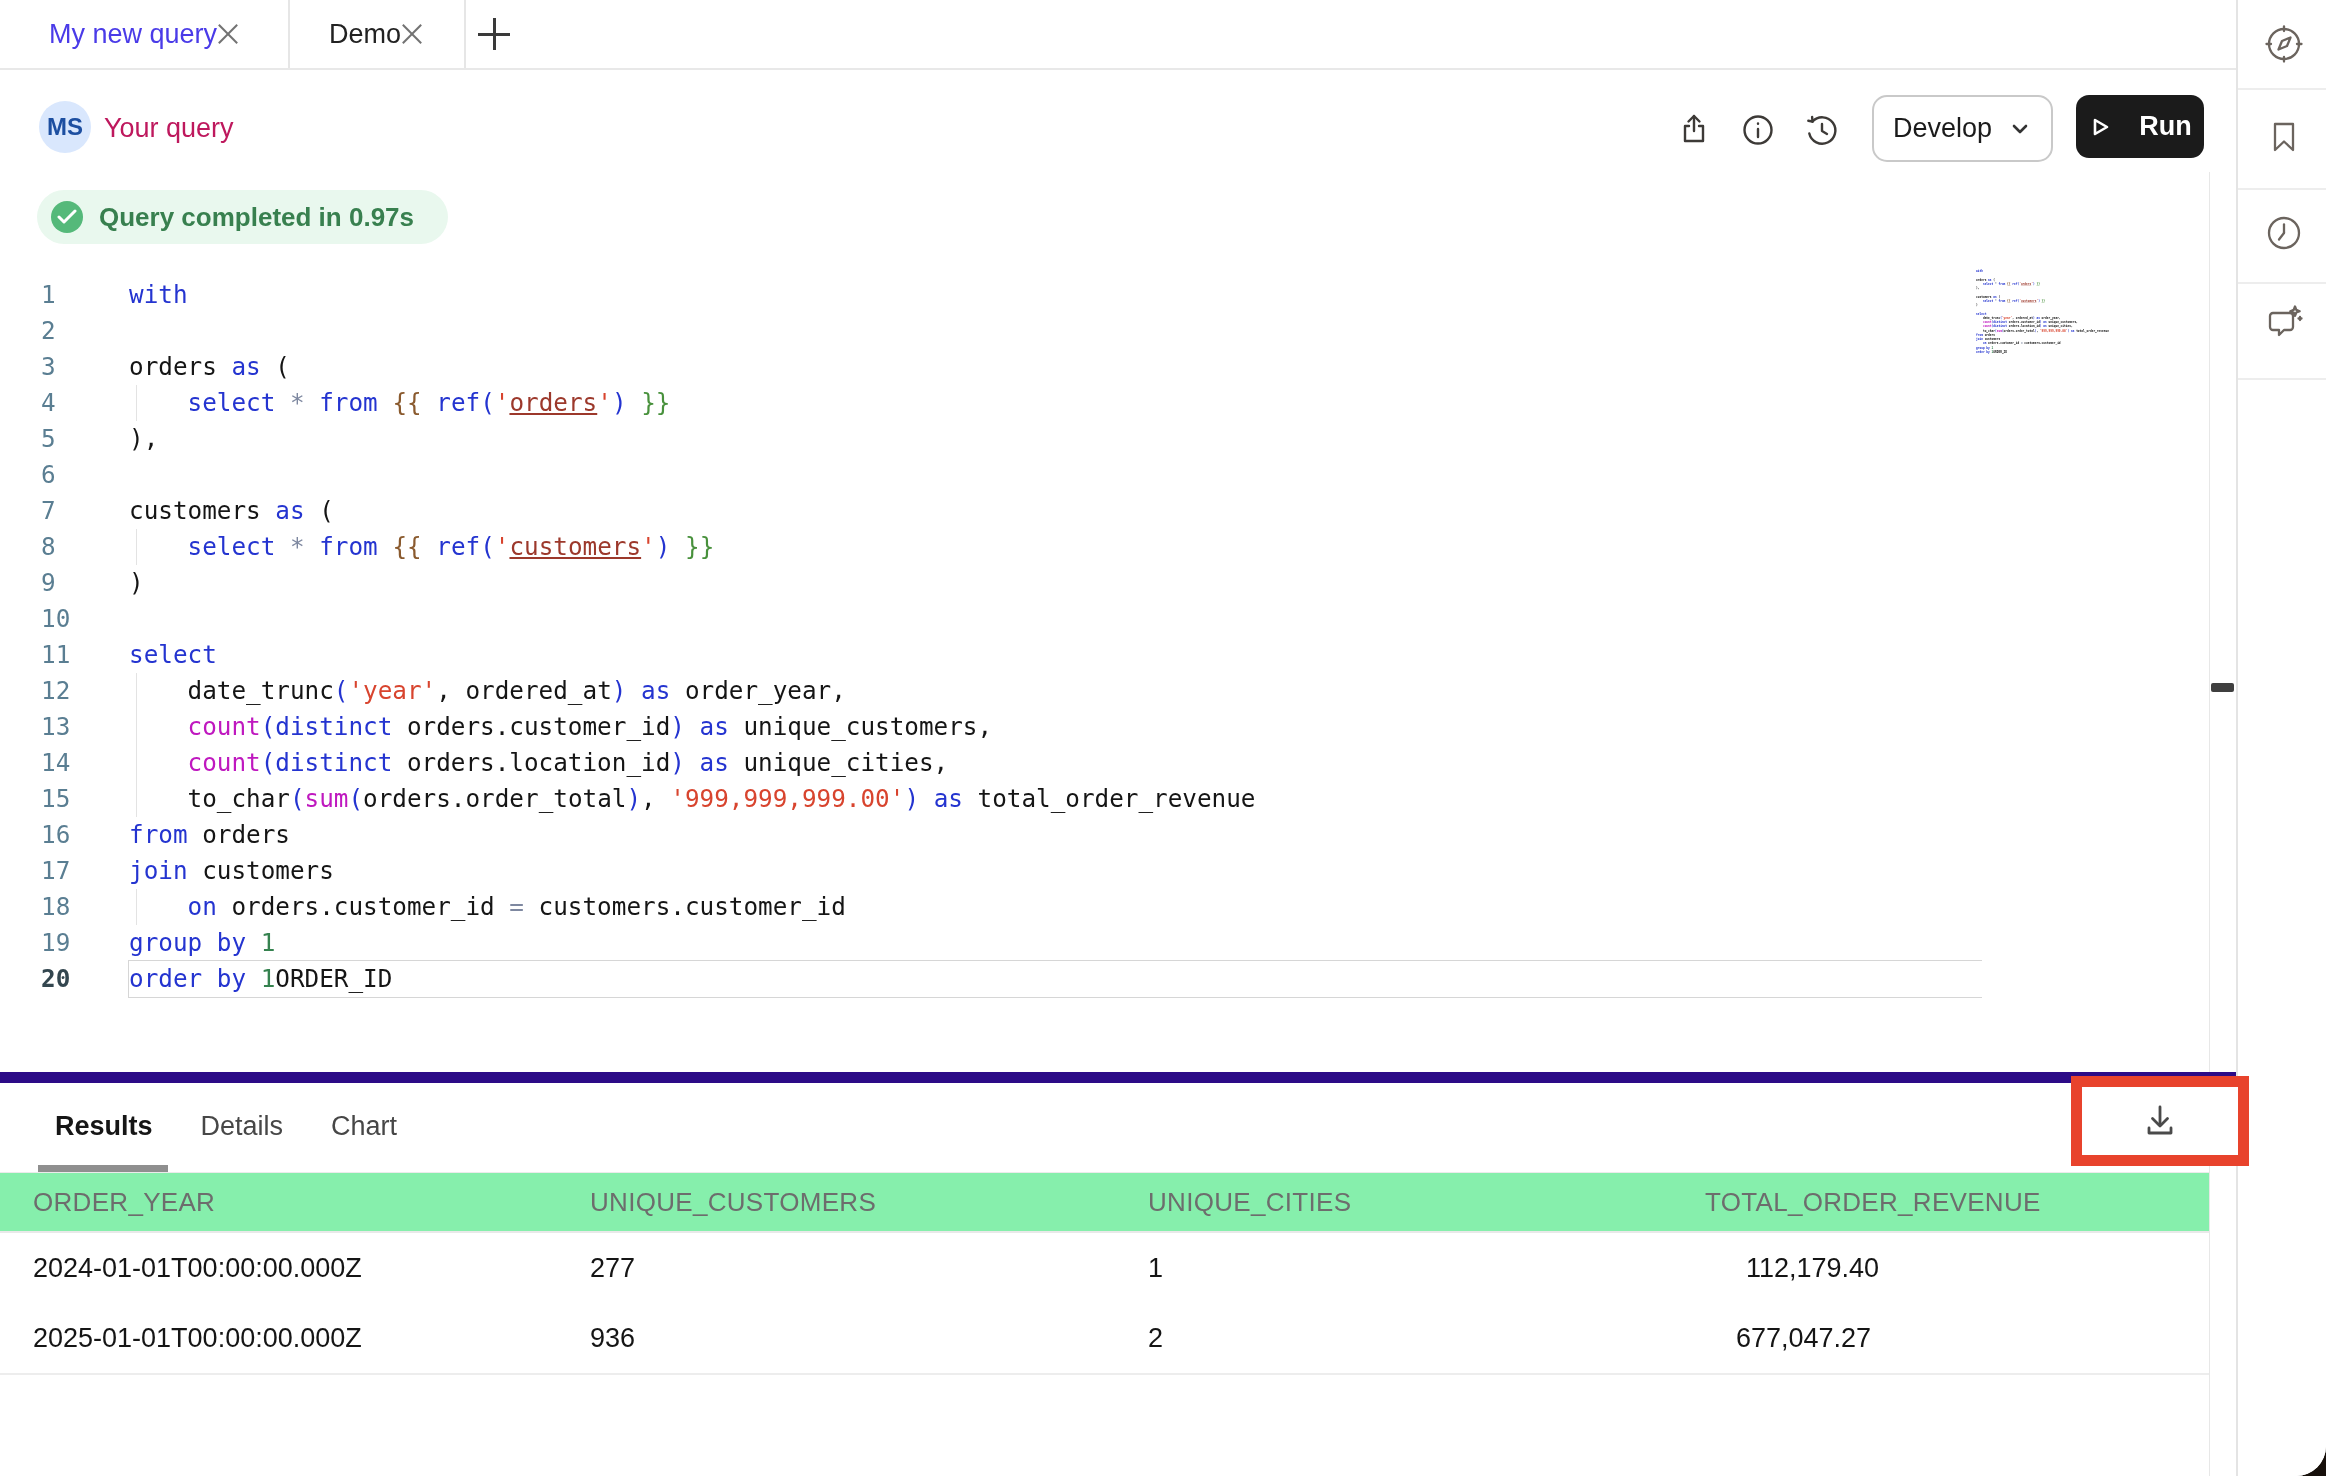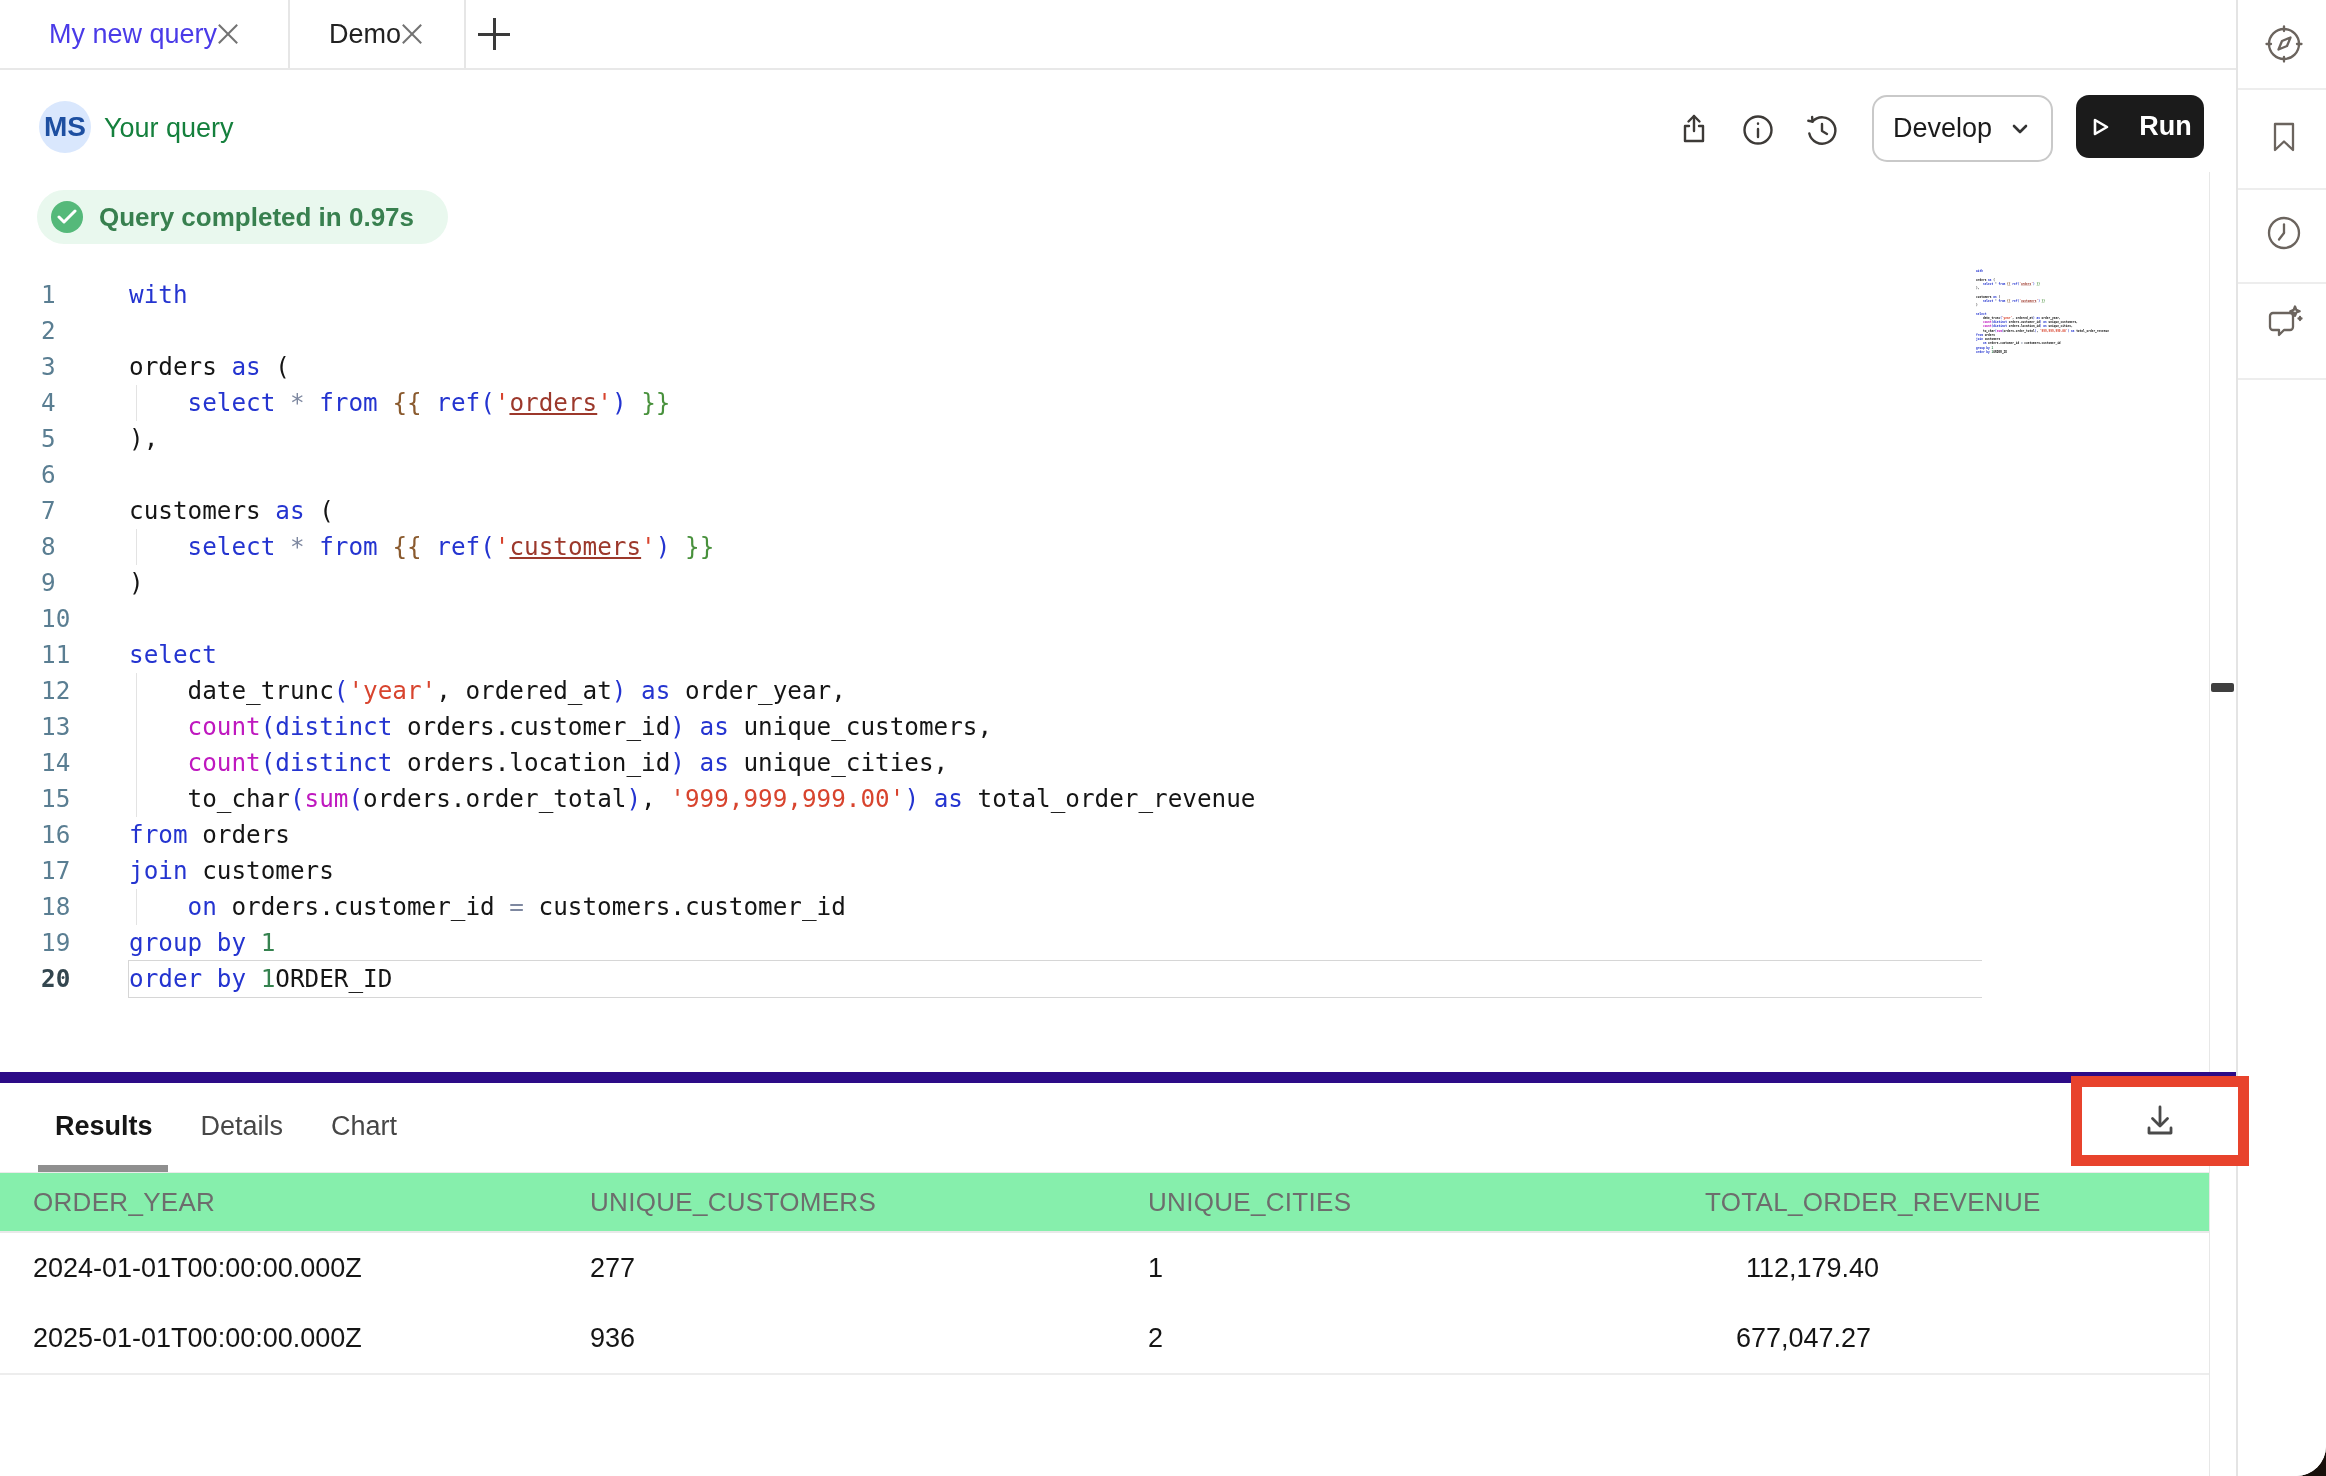--- a/index.html
+++ b/index.html
@@ -20,23 +20,23 @@
   .tab .x{width:22px;height:22px;position:relative;opacity:.75;}
   .tab .x::before,.tab .x::after{content:"";position:absolute;left:-2px;top:10px;width:26px;height:2px;background:#444;}
   .tab .x::before{transform:rotate(45deg);}  .tab .x::after{transform:rotate(-45deg);}
   .tab-plus{position:absolute;left:478px;top:18px;width:32px;height:32px;}
   .tab-plus::before,.tab-plus::after{content:"";position:absolute;background:#3a3a3a;}
   .tab-plus::before{left:15px;top:0;width:2.6px;height:32px;}
   .tab-plus::after{left:0;top:15px;width:32px;height:2.6px;}
 
   
   .avatar{position:absolute;left:39px;top:101px;width:52px;height:52px;border-radius:50%;
-          background:#d9e7fd;color:#1d4fa1;font-weight:700;font-size:28px;
+          background:#d9e7fd;color:#1d4fa1;font-weight:700;font-size:24px;
           display:flex;align-items:center;justify-content:center;}
-  .doc-title{position:absolute;left:104px;top:113px;font-size:27px;font-weight:500;color:#15803d;}
+  .doc-title{position:absolute;left:104px;top:113px;font-size:27px;font-weight:500;color:#be185d;}
   .hicon{position:absolute;top:110px;width:40px;height:40px;}
   .hicon svg{width:40px;height:40px;stroke:#3d3a37;stroke-width:2.4;fill:none;stroke-linecap:round;stroke-linejoin:round;}
   .btn-develop{position:absolute;left:1872px;top:95px;width:177px;height:63px;border:2px solid #c9c9c9;border-radius:15px;
                background:#fff;display:flex;align-items:center;justify-content:center;gap:16px;
                font-size:27px;font-weight:400;color:#1b1b1b;}
   .btn-develop svg{width:24px;height:24px;stroke:#333;stroke-width:2.6;fill:none;stroke-linecap:round;stroke-linejoin:round;}
   .btn-run{position:absolute;left:2076px;top:95px;width:128px;height:63px;border-radius:13px;background:#1b1b1b;
            display:flex;align-items:center;justify-content:center;gap:27px;color:#fff;font-size:27px;font-weight:600;}
   .btn-run svg{width:24px;height:24px;stroke:#fff;stroke-width:2.6;fill:none;stroke-linejoin:round;}
 

